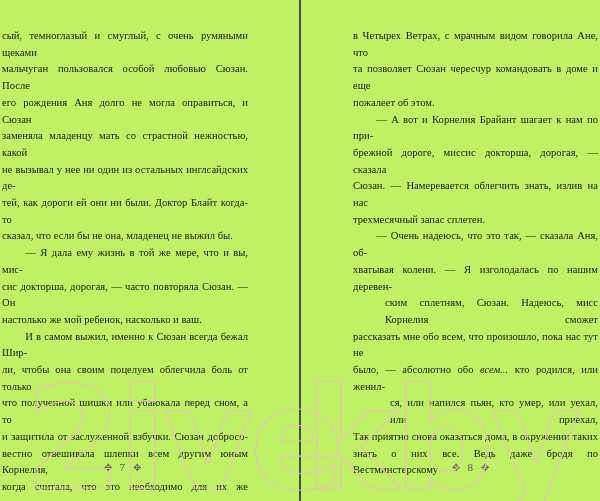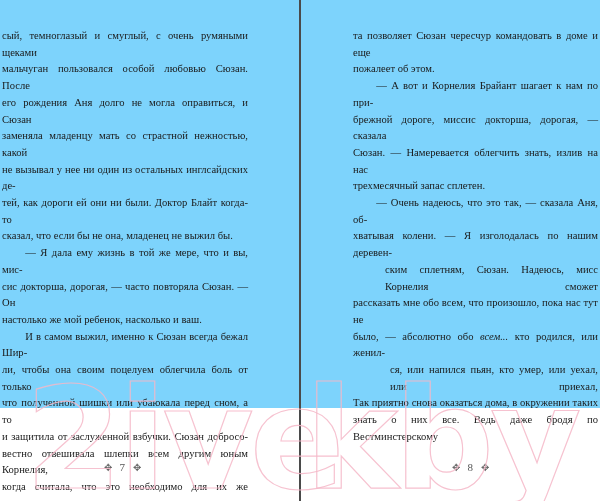--- a/index.html
+++ b/index.html
@@ -5,22 +5,22 @@
     html, body { margin: 0; padding: 0; }
     body {
       width: 600px; height: 501px; overflow: hidden;
       background: #ffffff;
       position: relative;
       font-family: "Liberation Serif", "DejaVu Serif", serif;
       color: #1a1a1a;
     }
     .spread { position: absolute; inset: 0; }
     .page {
-      position: absolute; top: 0; height: 408px; width: 299px;
-      background: #7dd3fc;
+      position: absolute; top: 0; height: 501px; width: 299px;
+      background: #bef264;
       font-family: Liberation Serif, serif;
     }
     .page.left { left: 0; }
     .page.right { left: 301px; }
     .divider {
       position: absolute; top: 0; left: 299px; width: 2px; height: 501px;
       background: #4a4a4a;
     }
     .text {
       position: absolute;
@@ -88,20 +88,21 @@
       <span>7</span>
       <span class="ornament">✥</span>
     </div>
   </div>
 
   <div class="divider"></div>
 
   <div class="page right">
     <div class="text" id="right-body">
         <p style="text-indent: 0px;">
+          <span class="line" style="text-indent: 0px;">в Четырех Ветрах, с мрачным видом говорила Ане, что</span>
           <span class="line" style="text-indent: 0px;">та позволяет Сюзан чересчур командовать в доме и еще</span>
           <span class="line last" style="text-indent: 0px;">пожалеет об этом.</span>
         </p>
         <p class="indent" style="text-indent: 0px;">
           <span class="line" style="text-indent: 2.2em;">— А вот и Корнелия Брайант шагает к нам по при-</span>
           <span class="line" style="text-indent: 0px;">брежной дороге, миссис докторша, дорогая, — сказала</span>
           <span class="line" style="text-indent: 0px;">Сюзан. — Намеревается облегчить знать, излив на нас</span>
           <span class="line last" style="text-indent: 0px;">трехмесячный запас сплетен.</span>
         </p>
         <p class="indent" style="text-indent: 0px;">

